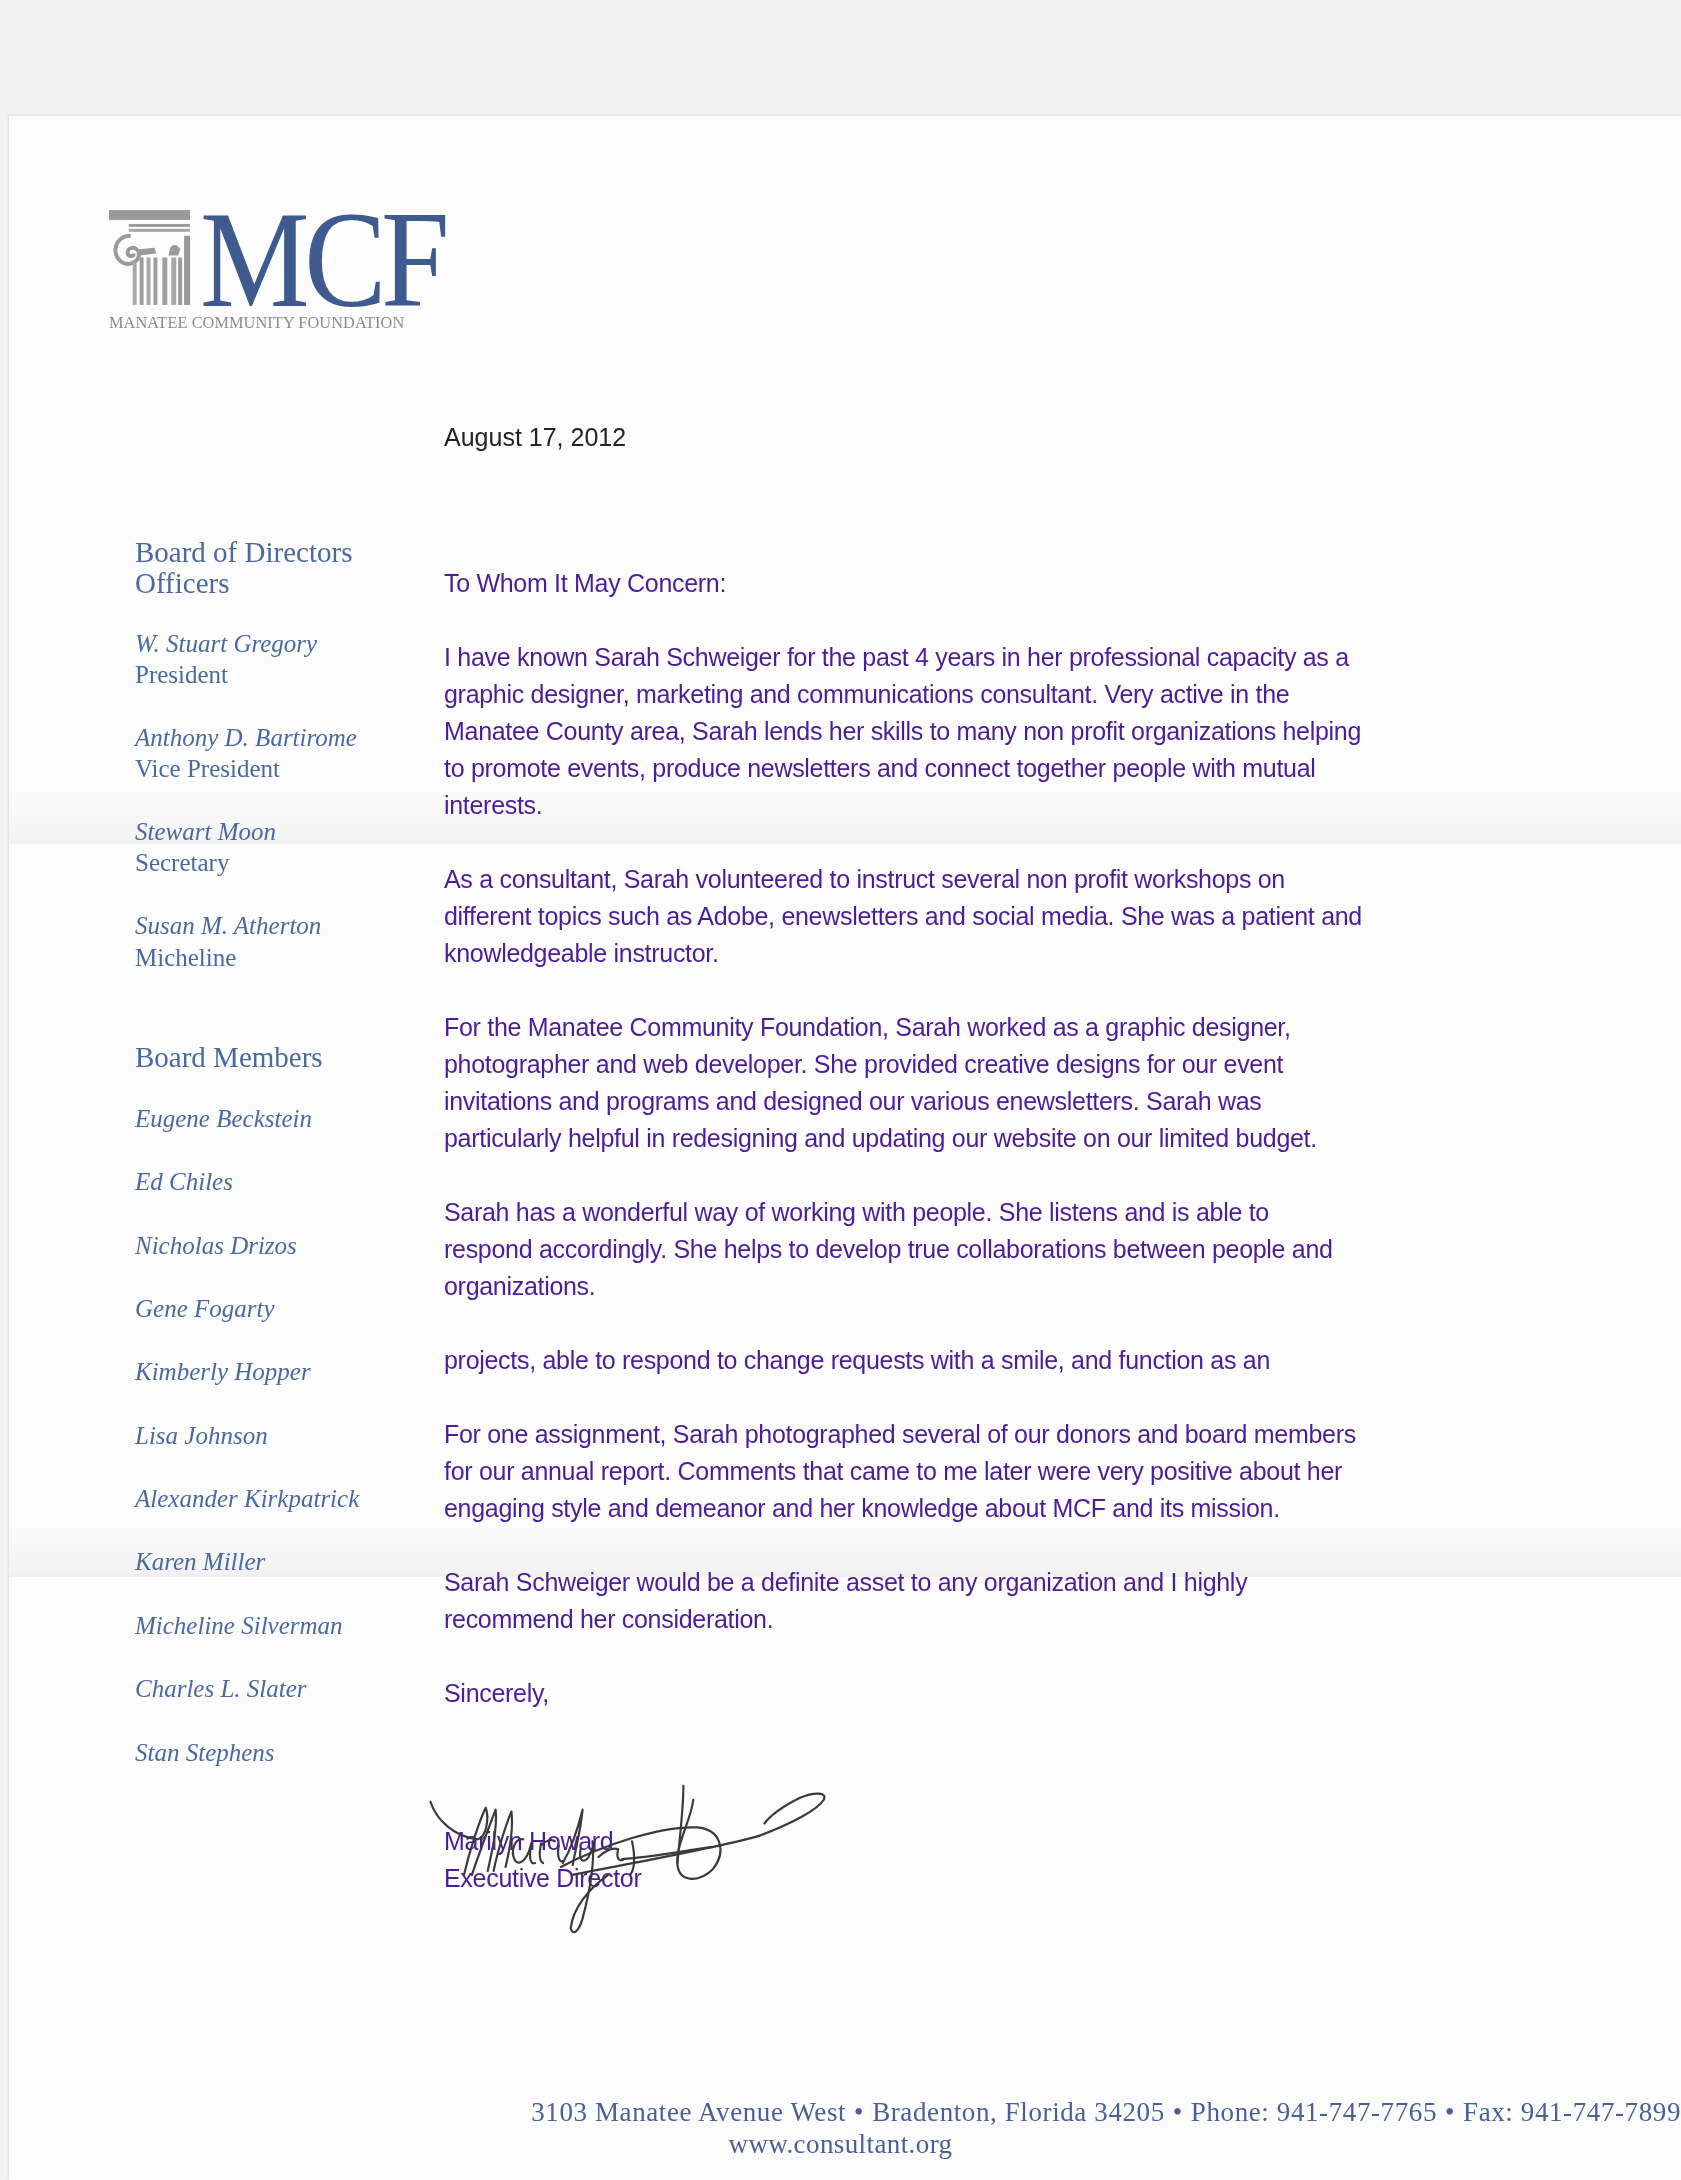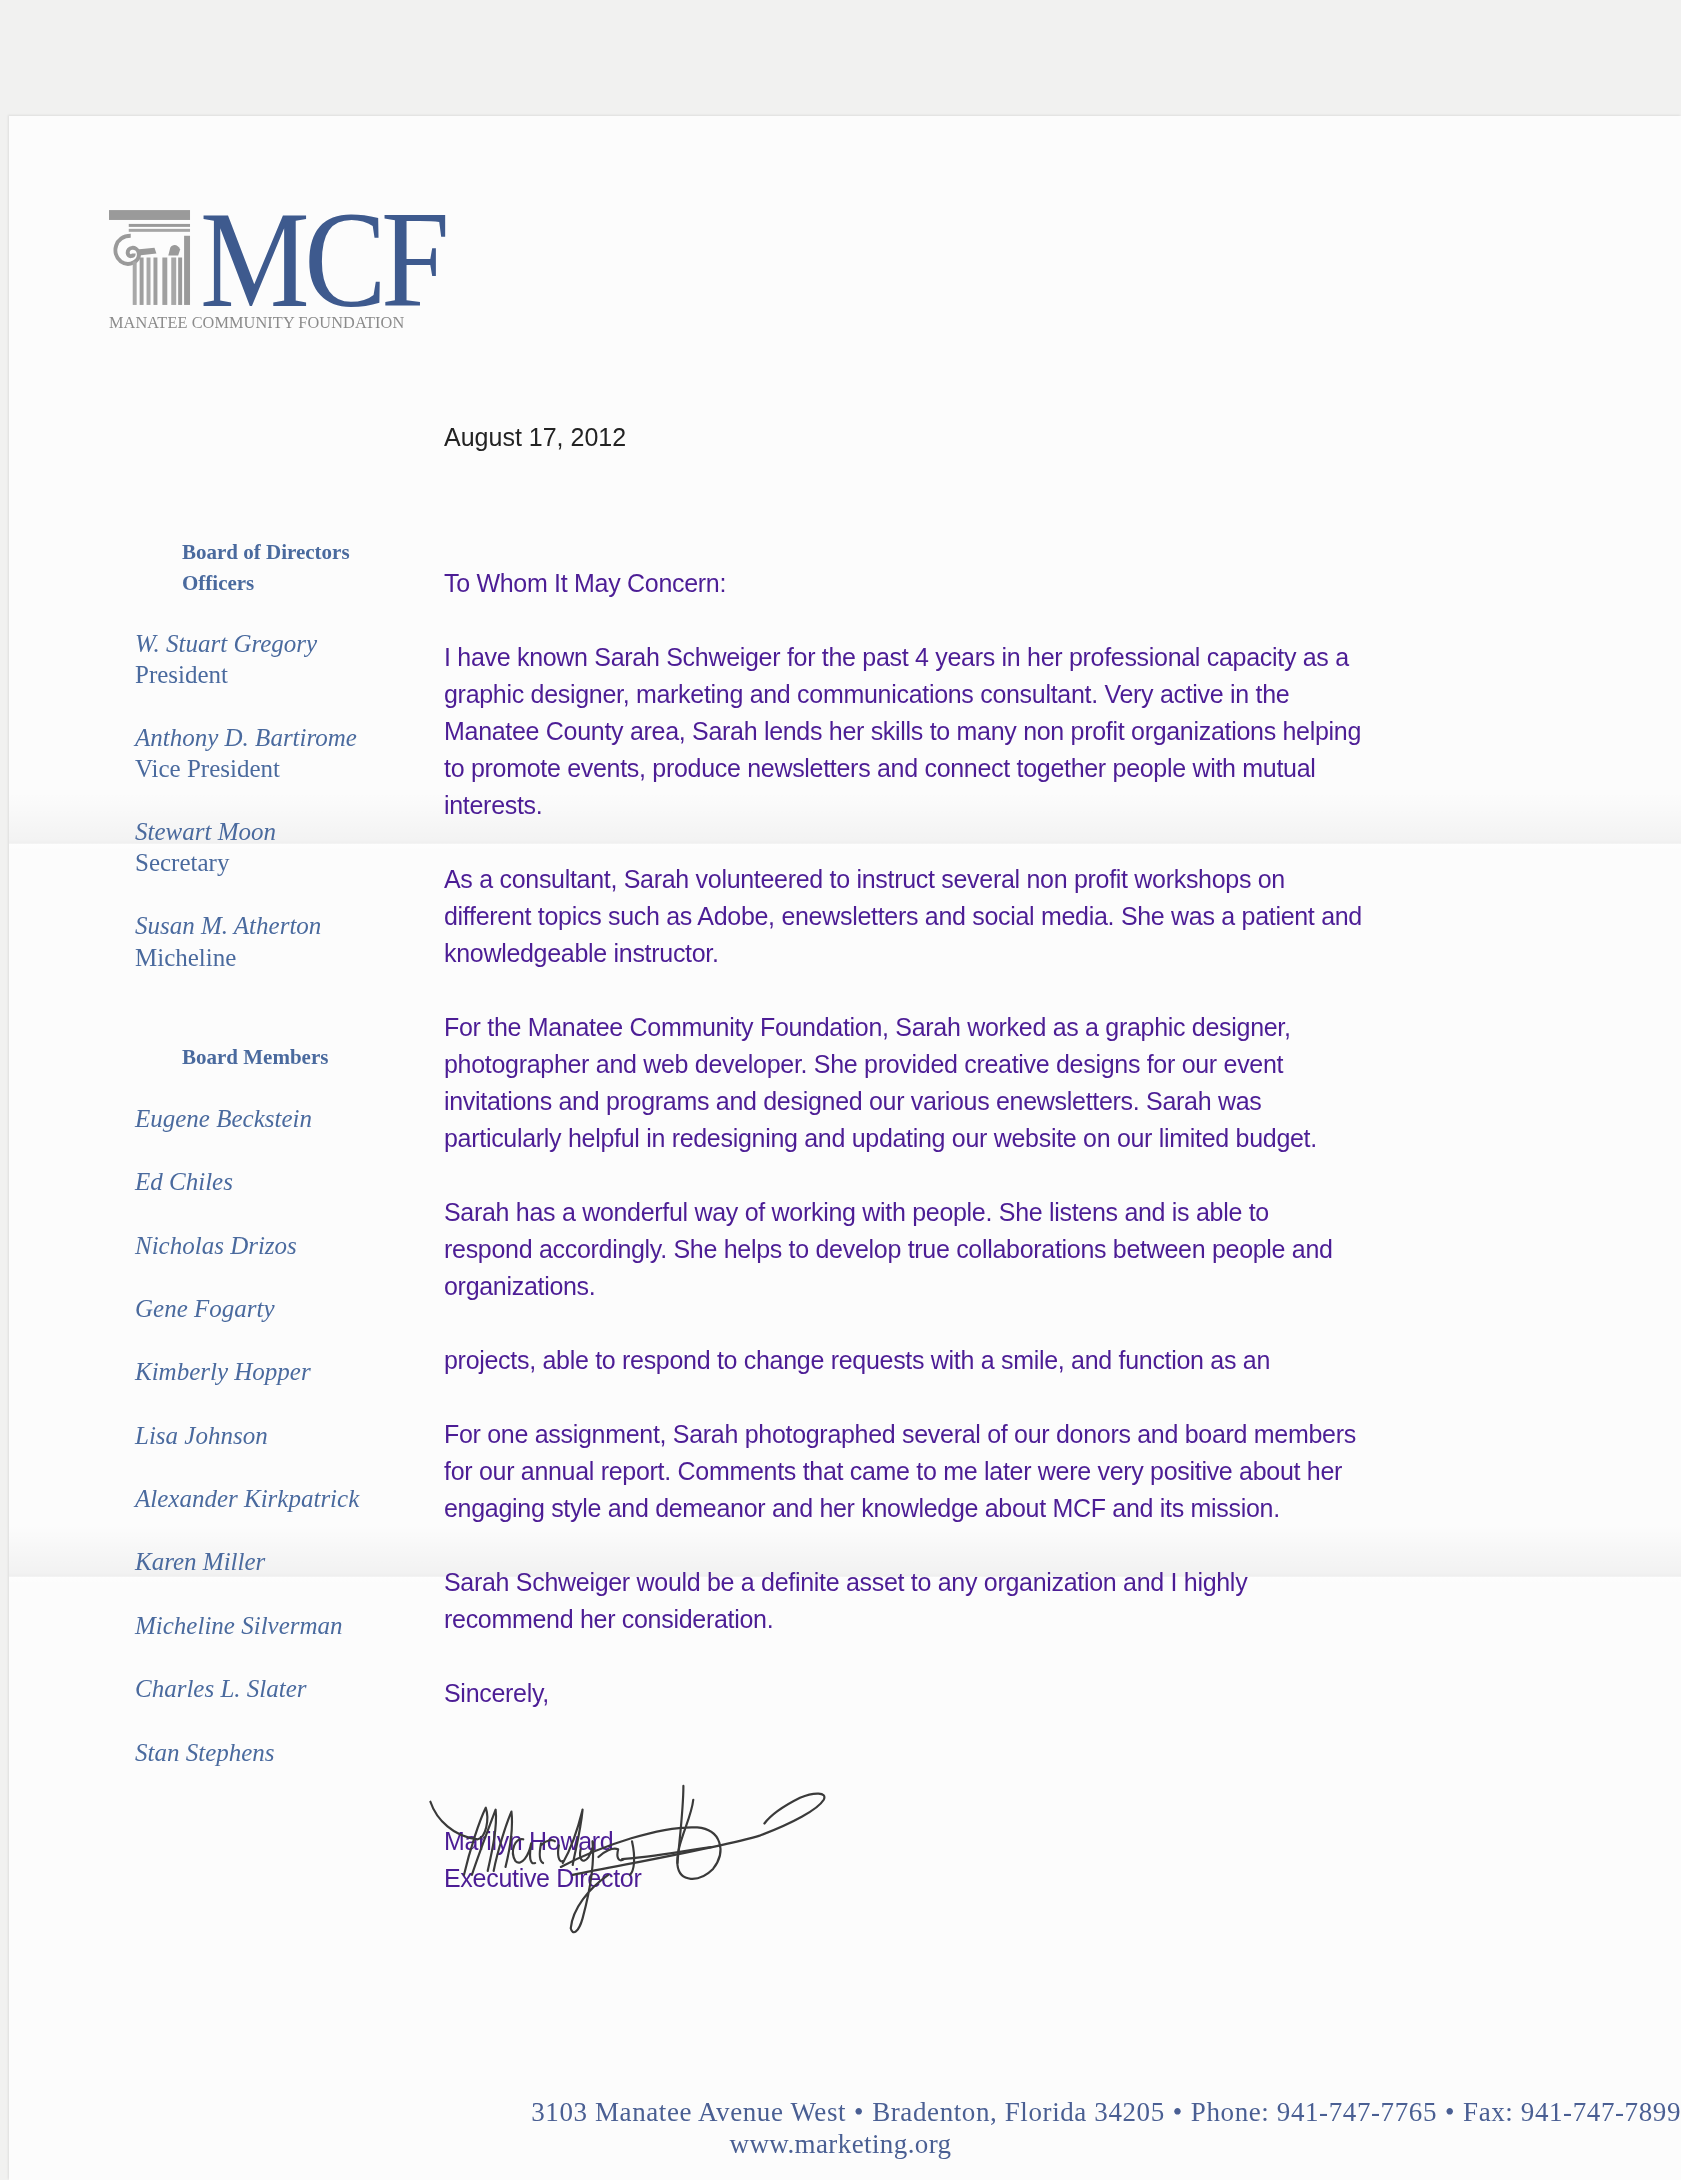--- a/index.html
+++ b/index.html
@@ -27,21 +27,21 @@
     transform:scaleX(0.9); transform-origin:left top; margin-left:-4px;
   }
   .logo-mark { left:95px; }
   .logo-tagline {
     position:absolute; left:0; top:107px; font-family:"Liberation Serif", serif;
     font-size:16.3px; color:#8b8b8b; letter-spacing:0.1px; white-space:nowrap;
   }
 
   
   .sidebar { position:absolute; left:135px; top:0; font-family:"Liberation Serif", serif; color:#4a6a9e; }
-  .sb-head { position:absolute; left:0; font-size:21px; font-weight:bold; white-space:nowrap; line-height:32px;margin-left:47px; }
+  .sb-head { position:absolute; left:0; font-size:29px; font-weight:normal; white-space:nowrap; line-height:32px; }
   .sb-name { position:absolute; left:0; font-size:25px; font-style:italic; white-space:nowrap; line-height:32px; }
   .sb-title { position:absolute; left:0; font-size:25px; white-space:nowrap; line-height:32px; }
 
   
   .letter {
     position:absolute; left:444px; font-family:Liberation Sans, sans-serif;
     font-size:25px; color:#232323; white-space:nowrap;
   }
   .date { top:421px; line-height:32px; }
   .body-flow { position:absolute; left:444px; top:565px; font-family:"Liberation Sans", sans-serif;
@@ -182,14 +182,14 @@
     <path d="M138 88 C180 66 240 46 276 48 C300 50 306 72 292 90 C278 104 258 104 256 86 C254 66 270 40 272 20"></path>
     <path d="M262 6 C262 30 258 60 256 84"></path>
     <path d="M150 96 C220 82 300 68 340 56 C372 44 398 30 404 20 C408 12 394 12 380 18 C364 26 350 36 344 44"></path>
     <path d="M200 80 C230 78 260 72 290 68"></path>
   </g>
 </svg>
 
 <div class="footer footer-address">
   <span>3103 Manatee Avenue West</span><span class="bullet">•</span><span>Bradenton, Florida 34205</span><span class="bullet">•</span><span>Phone: 941-747-7765</span><span class="bullet">•</span><span>Fax: 941-747-7899</span>
 </div>
-<div class="footer footer-web">www.marketing.org</div>
+<div class="footer footer-web">www.consultant.org</div>
 
 
 </body></html>

